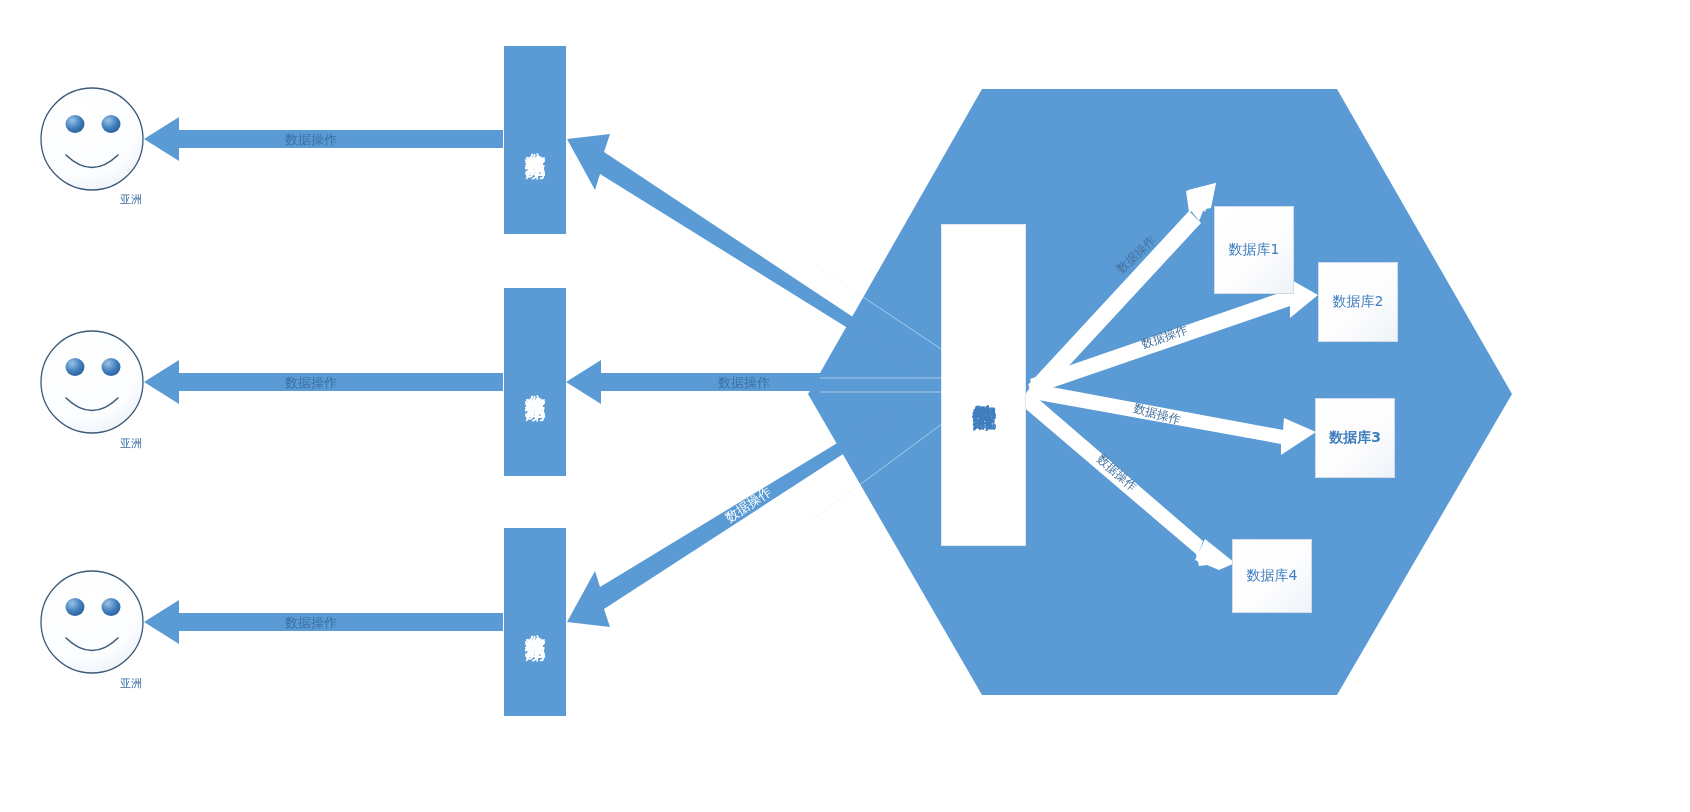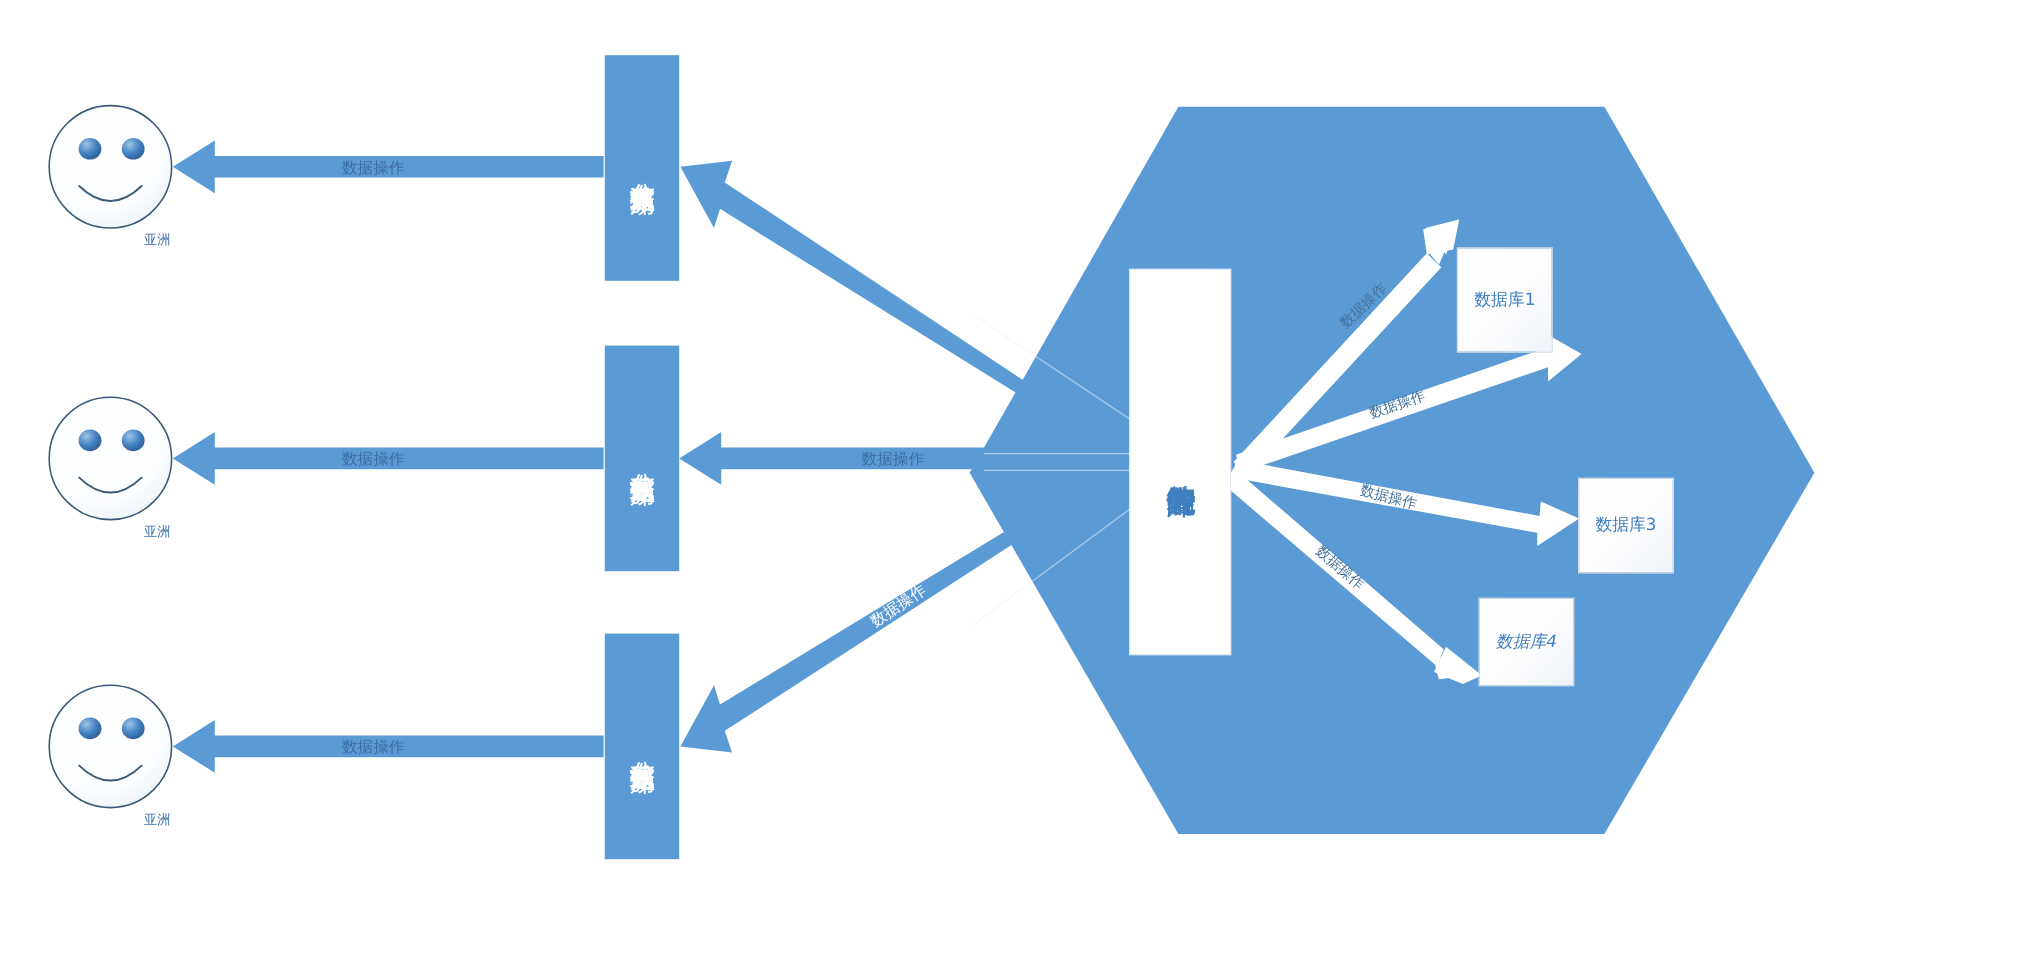--- a/index.html
+++ b/index.html
@@ -136,22 +136,23 @@
   <div class="client-label" style="left:42px;top:436px;width:100px;">亚洲</div>
   <div class="client-label" style="left:42px;top:676px;width:100px;">亚洲</div>
 
   <div class="driver-box" style="left:504px;top:46px;width:62px;height:188px;">分布式数据库驱动</div>
   <div class="driver-box" style="left:504px;top:288px;width:62px;height:188px;">分布式数据库驱动</div>
   <div class="driver-box" style="left:504px;top:528px;width:62px;height:188px;">分布式数据库驱动</div>
 
   <div class="middleware-box" style="left:941px;top:224px;width:83px;height:320px;">智能分库分表中间件</div>
 
   <div class="db-box" style="left:1214px;top:158px;width:78px;height:86px;margin-top:48px;">数据库1</div>
-  <div class="db-box" style="left:1315px;top:398px;width:78px;height:78px;">数据库3</div>
-  <div class="db-box" style="left:1232px;top:498px;width:78px;height:72px;font-style:italic;">数据库4</div>
+  <div class="db-box" style="left:1318px;top:262px;width:78px;height:78px;">数据库2</div>
+  <div class="db-box" style="left:1315px;top:398px;width:78px;height:78px;font-weight:bold;">数据库3</div>
+  <div class="db-box" style="left:1232px;top:539px;width:78px;height:72px;">数据库4</div>
 
   <div class="edge-label" style="left:285px;top:131px;">数据操作</div>
   <div class="edge-label" style="left:285px;top:374px;">数据操作</div>
   <div class="edge-label" style="left:285px;top:614px;">数据操作</div>
 
   <div class="edge-label" style="left:718px;top:374px;">数据操作</div>
 
   <div class="edge-label onblue" style="left:716px;top:245px;transform:rotate(57deg);transform-origin:left top;">数据操作</div>
   <div class="edge-label onblue" style="left:722px;top:512px;transform:rotate(-34deg);transform-origin:left top;">数据操作</div>
 

